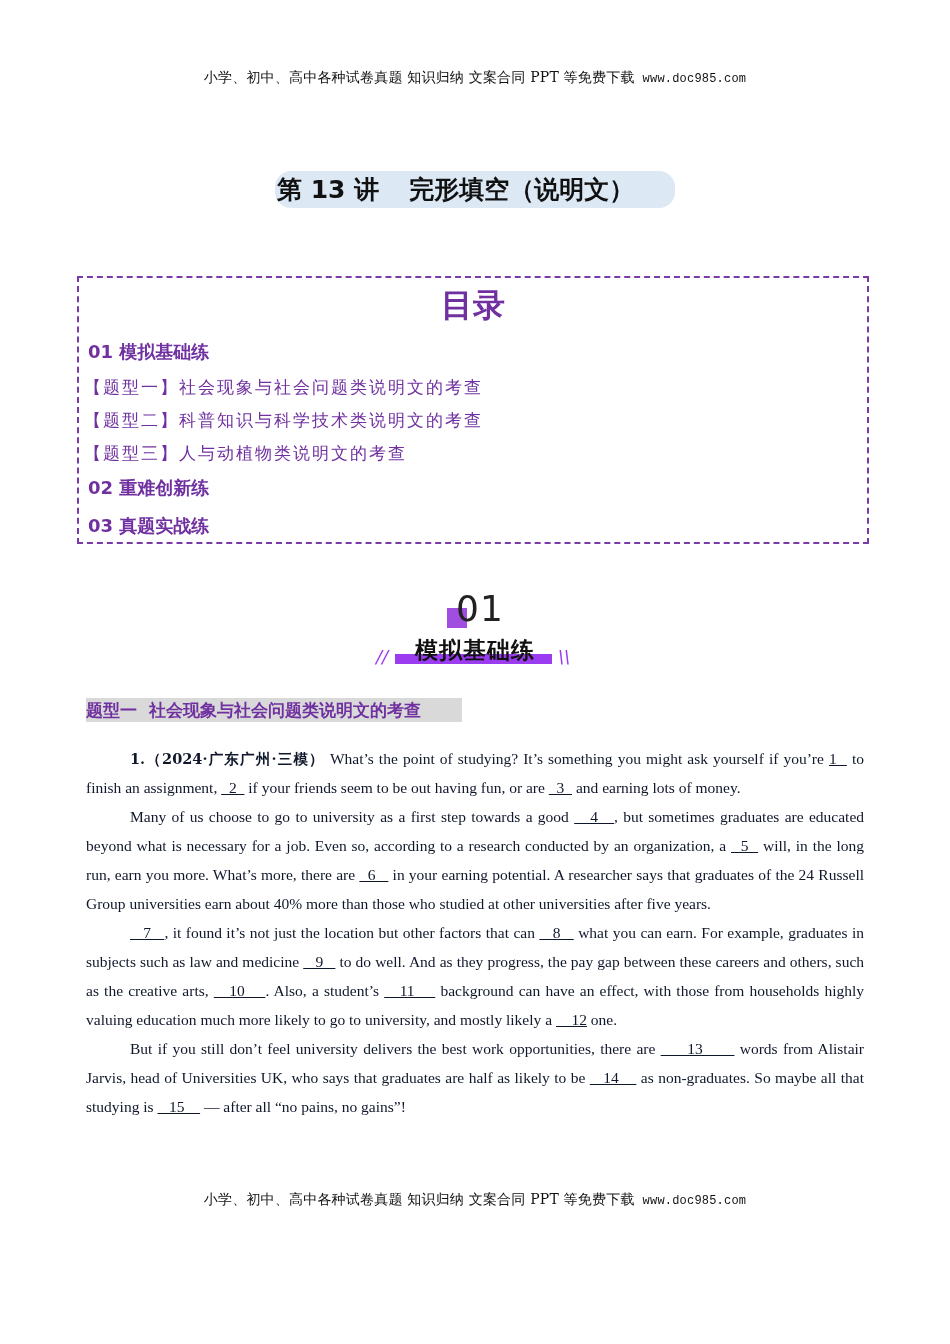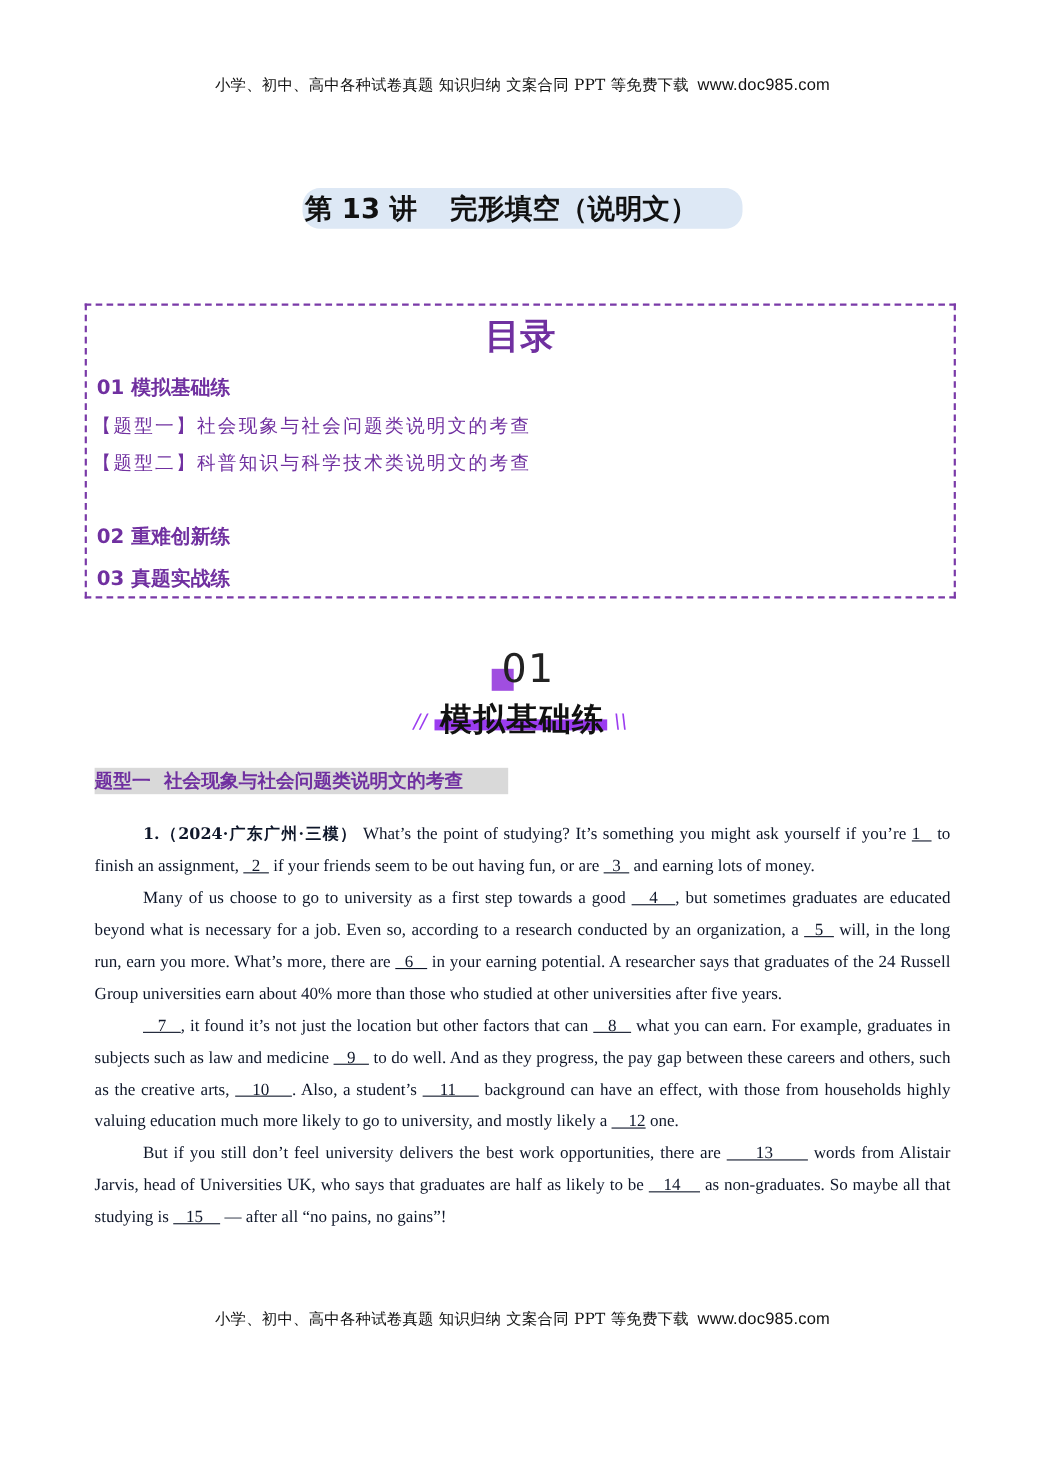--- a/index.html
+++ b/index.html
@@ -4,21 +4,21 @@
 <style>
   html, body { margin: 0; padding: 0; background: #ffffff; }
   body { width: 950px; height: 1344px; position: relative; overflow: hidden; font-family: "DejaVu Serif", serif; color: #000; }
   .page-header, .page-footer {
     position: absolute; left: 0; width: 950px; text-align: center;
     font-family: "DejaVu Serif", serif; font-size: 14px; color: #111;
     letter-spacing: 0.2px;
   }
   .page-header { top: 69px; }
   .page-footer { top: 1191px; }
-  .page-header .url, .page-footer .url { margin-left: 8px; font-family: Liberation Sans, sans-serif; font-size: 15px; }
+  .page-header .url, .page-footer .url { margin-left: 8px; font-family: Liberation Mono, monospace; font-size: 12px; }
 
   .lecture-title {
     position: absolute; top: 171px; left: 275px; width: 398px; height: 37px;
     background: #dde8f5;
     font-family: "DejaVu Sans", sans-serif; font-weight: bold; font-size: 25px;
     line-height: 37px; color: #111; white-space: nowrap; padding-left: 2px; border-radius: 16px;
   }
   .lecture-title .gap { display: inline-block; width: 30px; }
 
   .toc-box {
@@ -39,21 +39,21 @@
 
   .section-badge { position: absolute; top: 592px; left: 370px; width: 210px; height: 80px; }
   .badge-square { position: absolute; left: 77px; top: 16px; width: 20px; height: 20px; background: #a04ee0; }
   .badge-num {
     position: absolute; left: 86px; top: -4px;
     font-family: "DejaVu Sans", sans-serif; font-size: 36px; color: #222; letter-spacing: 1px;
   }
   .badge-bar { position: absolute; left: 25px; top: 62px; width: 157px; height: 10px; background: #9b3cf0; }
   .badge-label {
     position: absolute; left: 30px; top: 43px; width: 150px; text-align: center;
-    font-family: "DejaVu Sans", sans-serif; font-weight: bold; font-size: 29px; color: #111; letter-spacing: 1px;
+    font-family: "DejaVu Sans", sans-serif; font-weight: bold; font-size: 23px; color: #111; letter-spacing: 1px;
   }
   .badge-slash-l, .badge-slash-r {
     position: absolute; top: 54px; font-family: "DejaVu Sans", sans-serif; font-size: 18px; color: #9b3cf0; font-style: italic;
   }
   .badge-slash-l { left: 6px; }
   .badge-slash-r { left: 188px; }
 
   .type-heading {
     position: absolute; top: 698px; left: 86px; width: 376px; height: 24px;
     background: #d9d9d9;
@@ -81,20 +81,21 @@
 
 <div class="lecture-title">
   <span>第 13 讲</span><span class="gap"></span><span>完形填空（说明文）</span>
 </div>
 
 <div class="toc-box">
   <div class="toc-title">目录</div>
   <div class="toc-item bold" style="top:62px">01 模拟基础练</div>
   <div class="toc-item sub" style="top:98px">【题型一】社会现象与社会问题类说明文的考查</div>
   <div class="toc-item sub" style="top:131px">【题型二】科普知识与科学技术类说明文的考查</div>
+  <div class="toc-item sub" style="top:164px">【题型三】人与动植物类说明文的考查</div>
   <div class="toc-item bold" style="top:198px">02 重难创新练</div>
   <div class="toc-item bold" style="top:236px">03 真题实战练</div>
 </div>
 
 <div class="section-badge">
   <div class="badge-square"></div>
   <div class="badge-num">01</div>
   <div class="badge-bar"></div>
   <div class="badge-label">模拟基础练</div>
   <div class="badge-slash-l">//</div>

